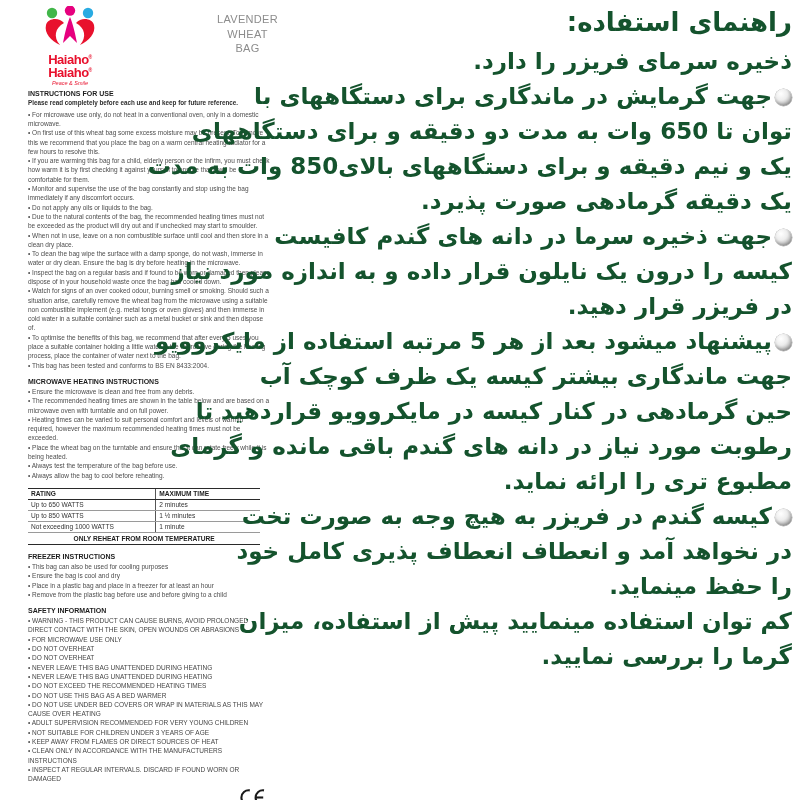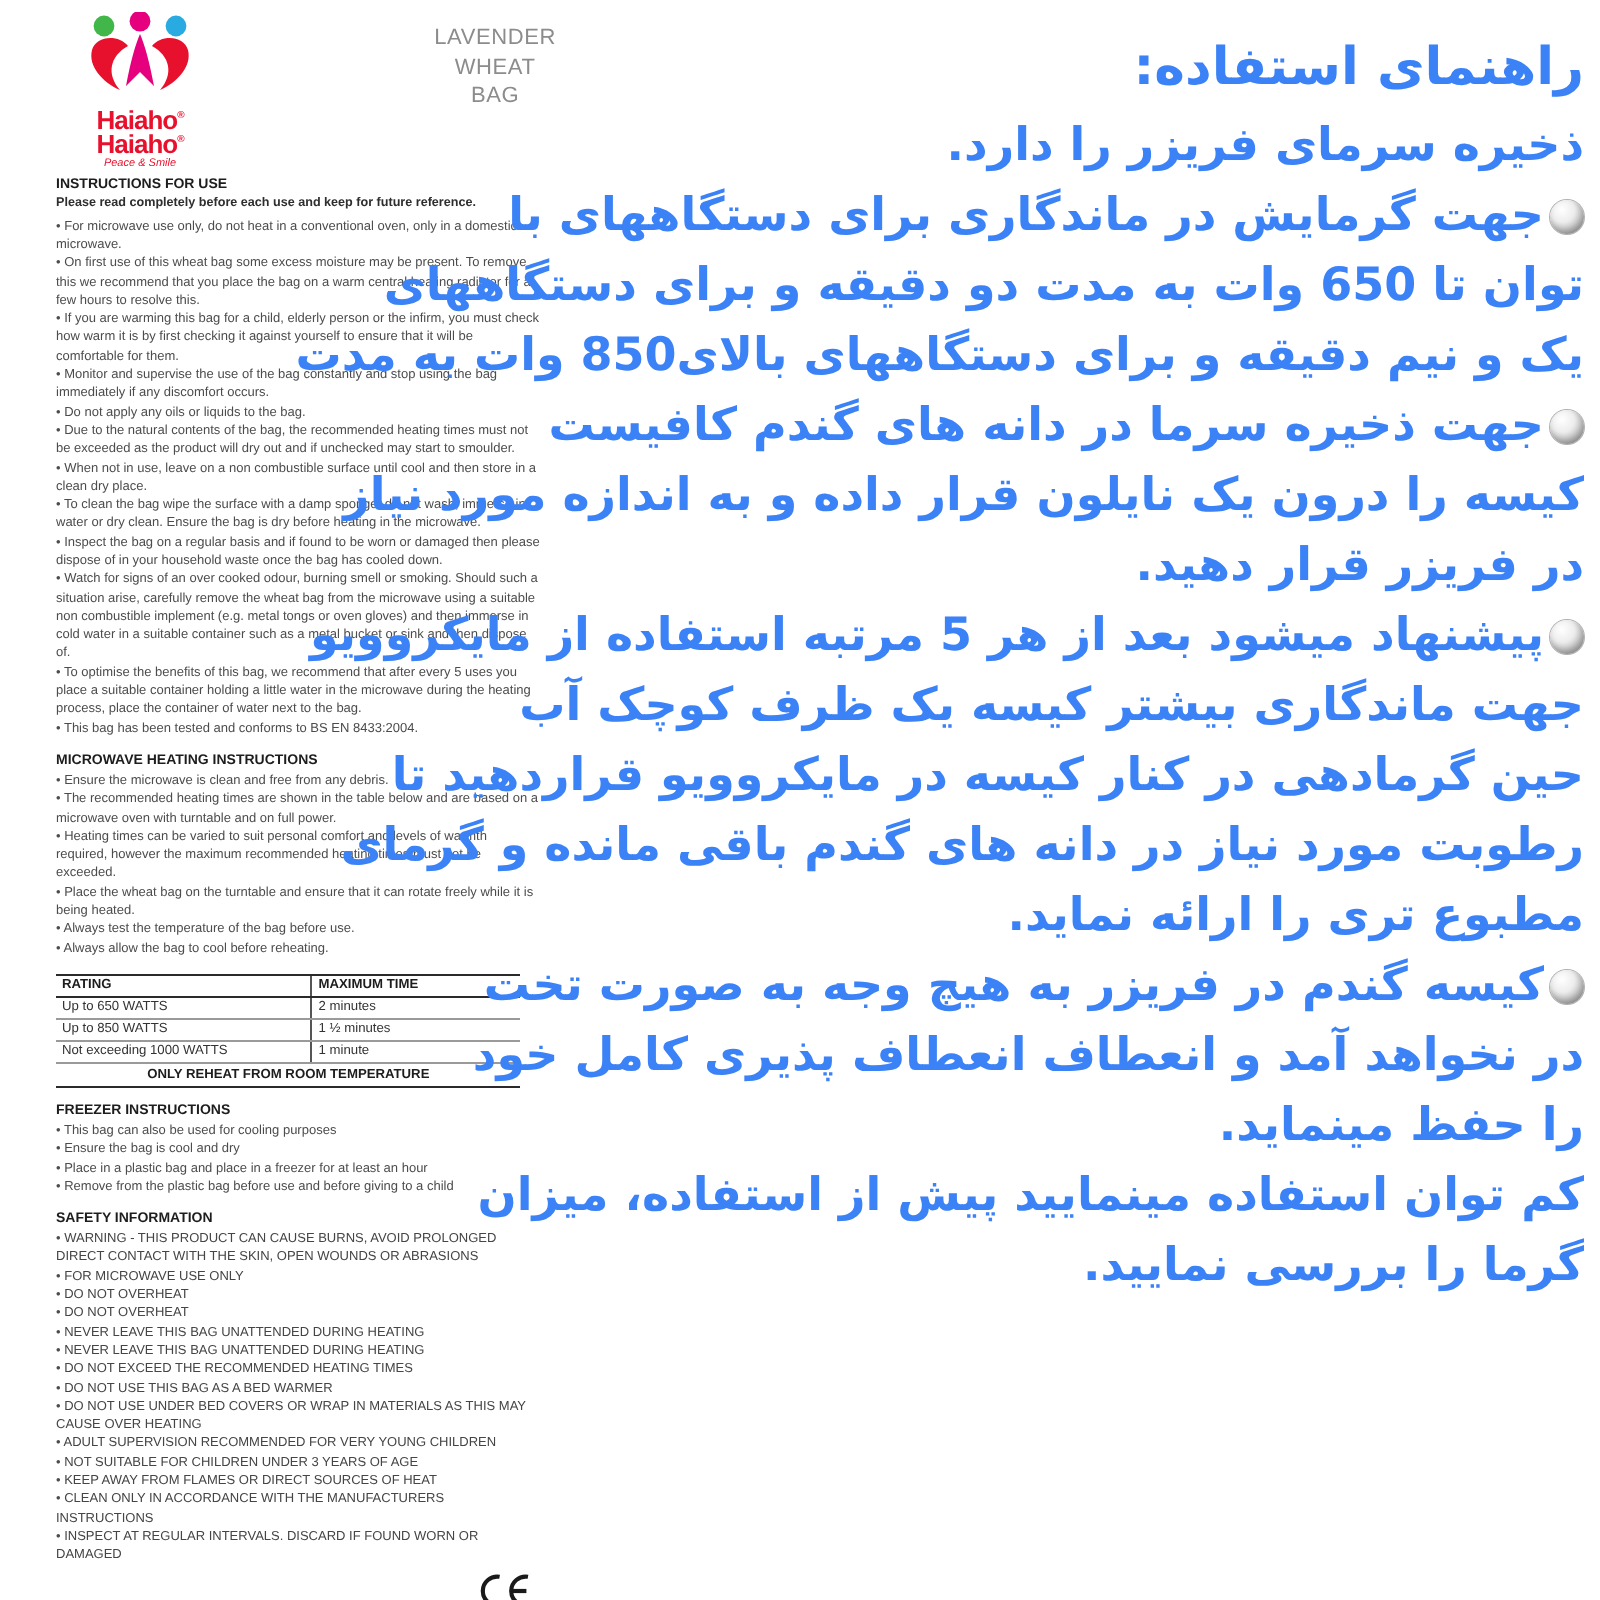--- a/index.html
+++ b/index.html
@@ -38,22 +38,22 @@
   table.rating th + th, table.rating td + td{border-left:0.8px solid #555;width:45%;}
   table.rating tfoot th{
     text-align:center;border-top:0.8px solid #2a2a2a;border-bottom:1.5px solid #2a2a2a;
     padding:2px 0;
   }
   
   .lot-row{margin-top:auto;display:flex;justify-content:flex-end;align-items:center;gap:14px;padding:0 4px 8px 0;}
   .lot{font-size:11.5px;font-weight:bold;color:#2a2a2a;margin-top:20px;}
   
   .fa-col{
-    position:absolute;top:12px;right:8px;width:556px;
-    direction:rtl;text-align:right;color:#3b82f6;
+    position:absolute;top:0;right:8px;width:556px;
+    direction:rtl;text-align:right;color:#14532d;
     font-family:"DejaVu Sans", sans-serif;font-weight:bold;
   }
   .fa-title{font-size:26px;line-height:44px;}
   .fa-line{font-size:23px;line-height:35px;white-space:nowrap;}
   .sphere{
     display:inline-block;width:17px;height:17px;border-radius:50%;
     background:radial-gradient(circle at 35% 28%, #ffffff 0%, #ededed 38%, #bdbdbd 72%, #909090 100%);
     box-shadow:inset -1px -2px 3px rgba(0,0,0,0.22), 0 0 0 0.5px #b0b0b0;
     vertical-align:-2px;margin-left:3px;
   }
@@ -195,20 +195,21 @@
 
       <div class="fa-line no-bullet"><span>ذخیره سرمای فریزر را دارد.</span></div>
 
       <div class="fa-line"><span class="sphere"></span><span>جهت گرمایش در ماندگاری برای دستگاههای با</span></div>
 
       <div class="fa-line no-bullet"><span>توان تا 650 وات به مدت دو دقیقه و برای دستگاههای</span></div>
 
 
       <div class="fa-line no-bullet"><span>یک و نیم دقیقه و برای دستگاههای بالای850 وات به مدت</span></div>
 
+      <div class="fa-line no-bullet"><span>یک دقیقه گرمادهی صورت پذیرد.</span></div>
 
       <div class="fa-line"><span class="sphere"></span><span>جهت ذخیره سرما در دانه های گندم کافیست</span></div>
 
       <div class="fa-line no-bullet"><span>کیسه را درون یک نایلون قرار داده و به اندازه مورد نیاز</span></div>
 
       <div class="fa-line no-bullet"><span>در فریزر قرار دهید.</span></div>
 
       <div class="fa-line"><span class="sphere"></span><span>پیشنهاد میشود بعد از هر 5 مرتبه استفاده از مایکروویو</span></div>
 
       <div class="fa-line no-bullet"><span>جهت ماندگاری بیشتر کیسه یک ظرف کوچک آب</span></div>

